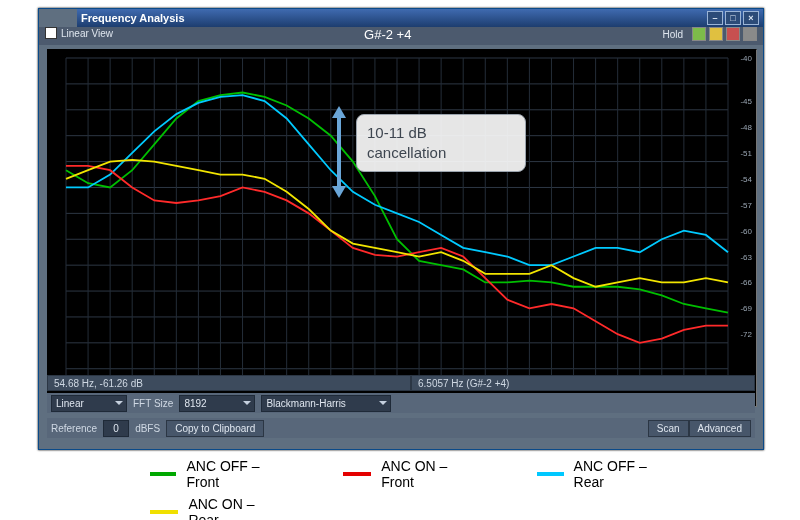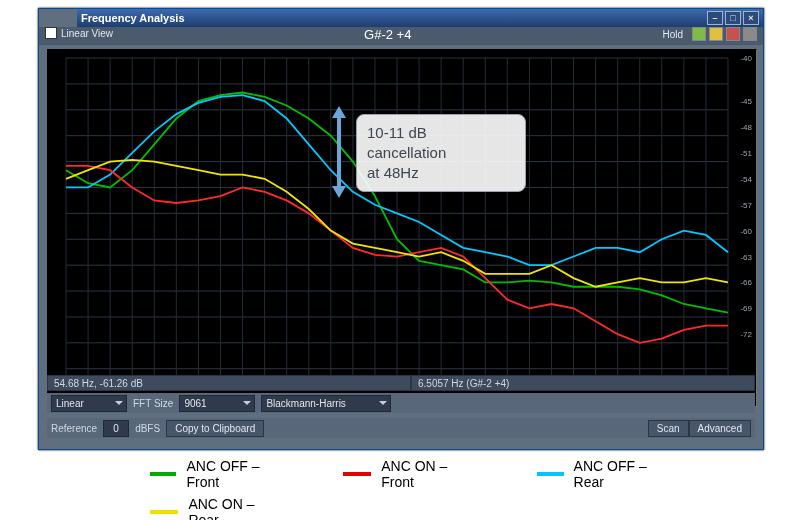--- a/index.html
+++ b/index.html
@@ -185,33 +185,32 @@
     <div class="arrowwrap">
       <svg width="26" height="92">
         <line x1="13" y1="6" x2="13" y2="86" stroke="#6aa6d8" stroke-width="4"></line>
         <polygon points="13,0 6,12 20,12" fill="#6aa6d8"></polygon>
         <polygon points="13,92 6,80 20,80" fill="#6aa6d8"></polygon>
       </svg>
     </div>
     <div class="callout">
       <div>10-11 dB</div>
       <div>cancellation</div>
-      <div>at 48Hz</div>
     </div>
   </div>
 
   <div class="status">
     <div class="cell c1">54.68 Hz, -61.26 dB</div>
     <div class="cell c2">6.5057 Hz (G#-2 +4)</div>
   </div>
 
   <div class="toolbar2">
     <span class="dd">Linear</span>
     <span class="lbl">FFT Size</span>
-    <span class="dd">9061</span>
+    <span class="dd">8192</span>
     <span class="dd" style="min-width:110px;">Blackmann-Harris</span>
   </div>
 
   <div class="toolbar3">
     <span class="grpL">
       <span class="lbl">Reference</span>
       <span class="numbox">0</span>
       <span class="lbl">dBFS</span>
       <span class="btn">Copy to Clipboard</span>
     </span>

